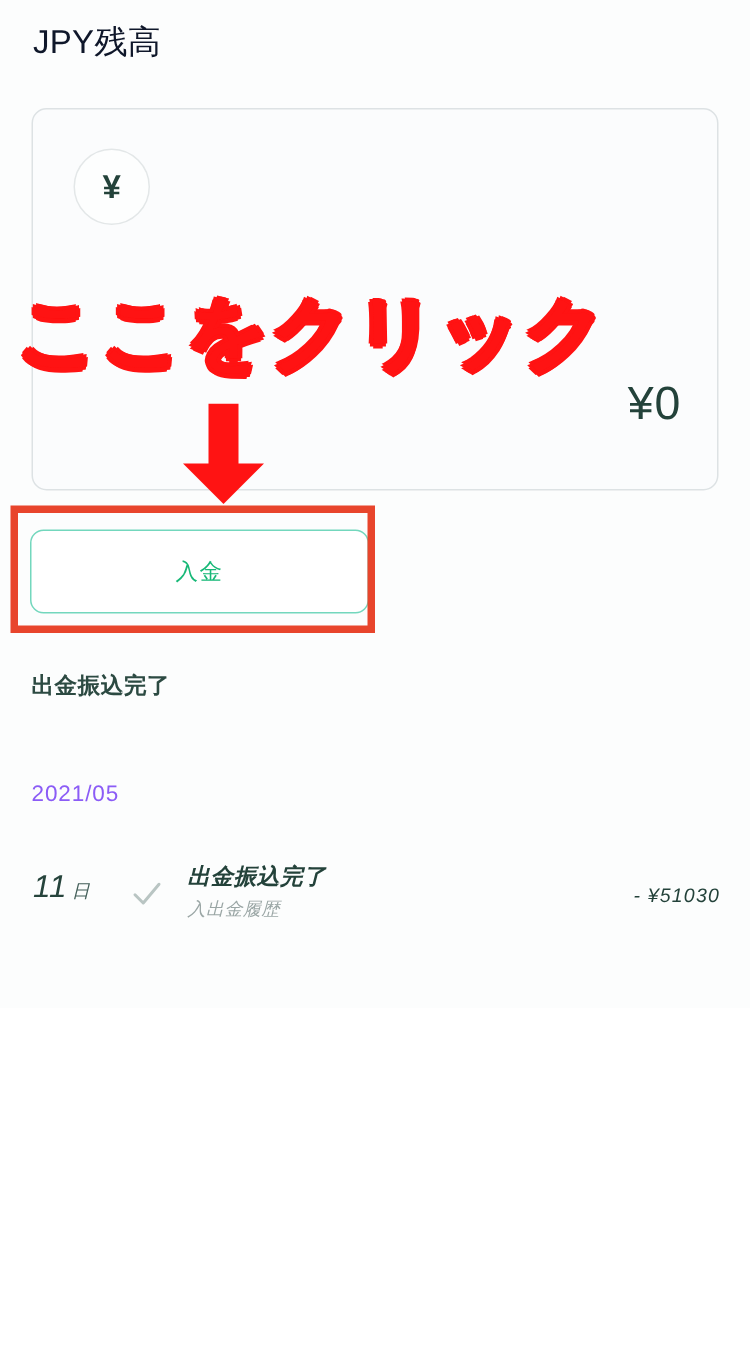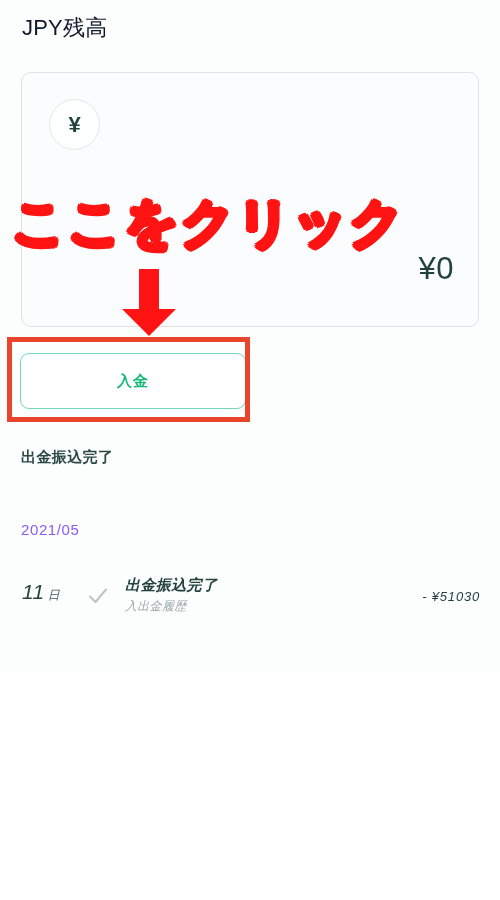--- a/index.html
+++ b/index.html
@@ -99,21 +99,21 @@
   .action-btn {
     position: absolute;
     top: 0;
     height: 56px;
     box-sizing: border-box;
     background: #ffffff;
     border: 1.5px solid #73d7bd;
     border-radius: 9px;
     color: #17b877;
     font-size: 15px;
-    font-weight: bold;
+    font-weight: normal;
     display: flex;
     align-items: center;
     justify-content: center;
     letter-spacing: 1px;
     cursor: pointer;
     padding: 0;
     font-family: "Liberation Sans", "DejaVu Sans", sans-serif;
   }
   #deposit-button  { left: 20px;  width: 226px; }
   #withdraw-button { left: 256px; width: 224px; }

